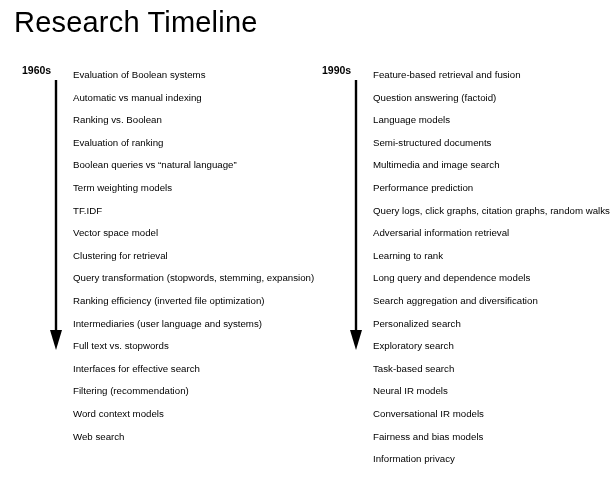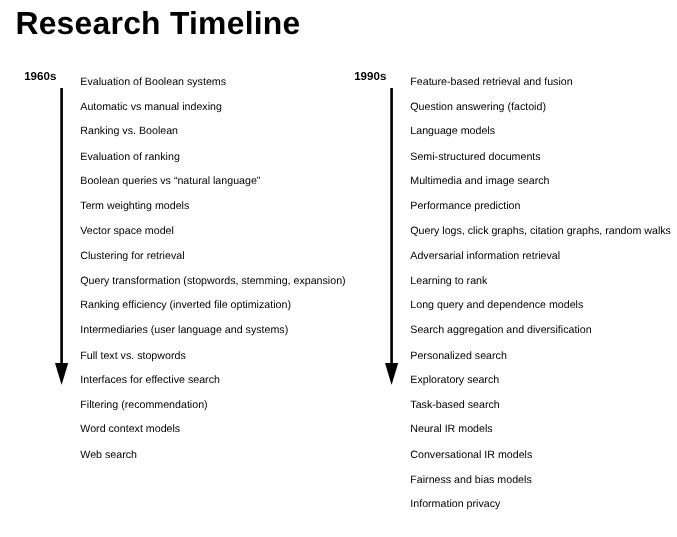--- a/index.html
+++ b/index.html
@@ -18,21 +18,21 @@
   .slide {
     position: relative;
     width: 615px;
     height: 488px;
   }
   .page-title {
     position: absolute;
     left: 14px;
     top: 6px;
     font-size: 29px;
-    font-weight: bold;
+    font-weight: normal;
     letter-spacing: 0.2px;
     color: #000000;
     white-space: nowrap;
   }
   .column {
     position: absolute;
     top: 58px;
   }
   .col-left { left: 18px; }
   .col-right { left: 318px; }
@@ -81,20 +81,21 @@
         <polygon points="7,270 1,250 13,250" fill="#000000"></polygon>
       </svg>
     </div>
     <div class="items">
       <div class="item">Evaluation of Boolean systems</div>
       <div class="item">Automatic vs manual indexing</div>
       <div class="item">Ranking vs. Boolean</div>
       <div class="item">Evaluation of ranking</div>
       <div class="item">Boolean queries vs “natural language”</div>
       <div class="item">Term weighting models</div>
+      <div class="item">TF.IDF</div>
       <div class="item">Vector space model</div>
       <div class="item">Clustering for retrieval</div>
       <div class="item">Query transformation (stopwords, stemming, expansion)</div>
       <div class="item">Ranking efficiency (inverted file optimization)</div>
       <div class="item">Intermediaries (user language and systems)</div>
       <div class="item">Full text vs. stopwords</div>
       <div class="item">Interfaces for effective search</div>
       <div class="item">Filtering (recommendation)</div>
       <div class="item">Word context models</div>
       <div class="item">Web search</div>

